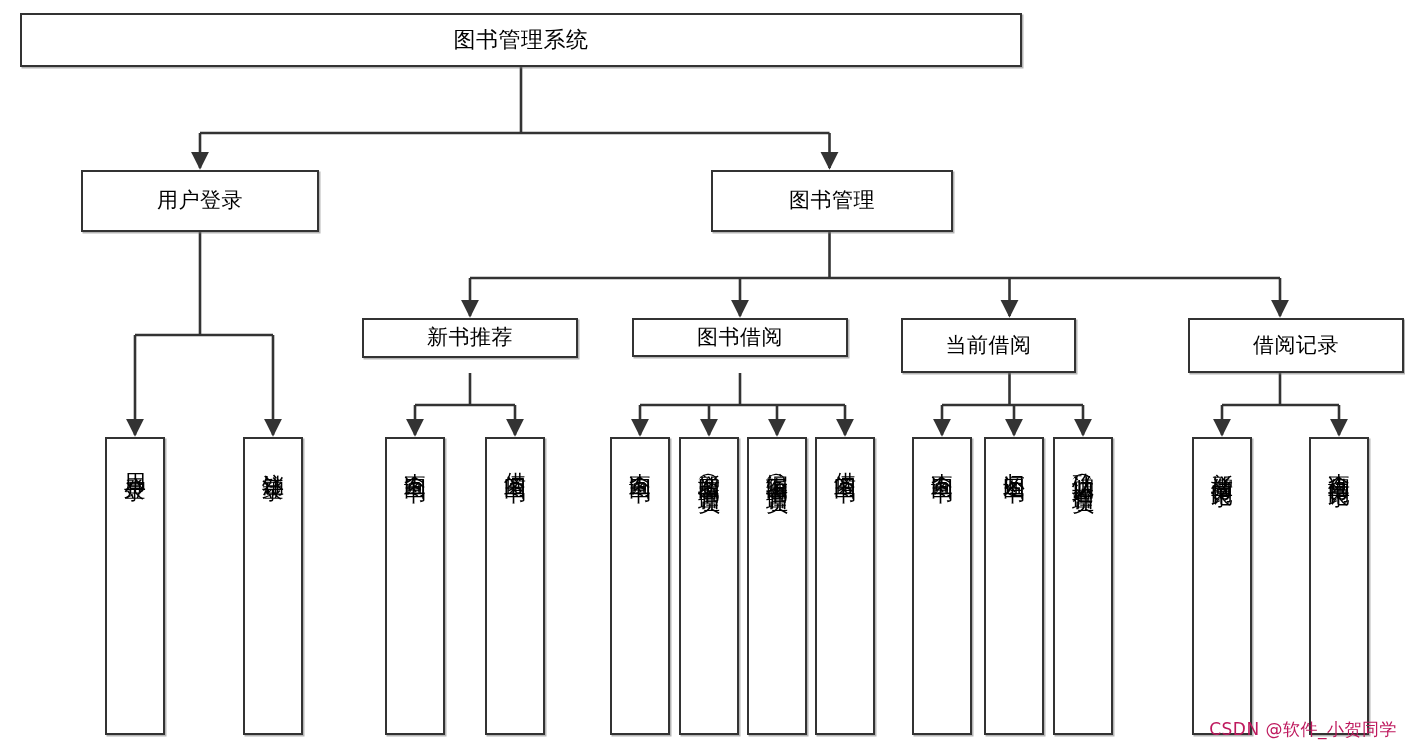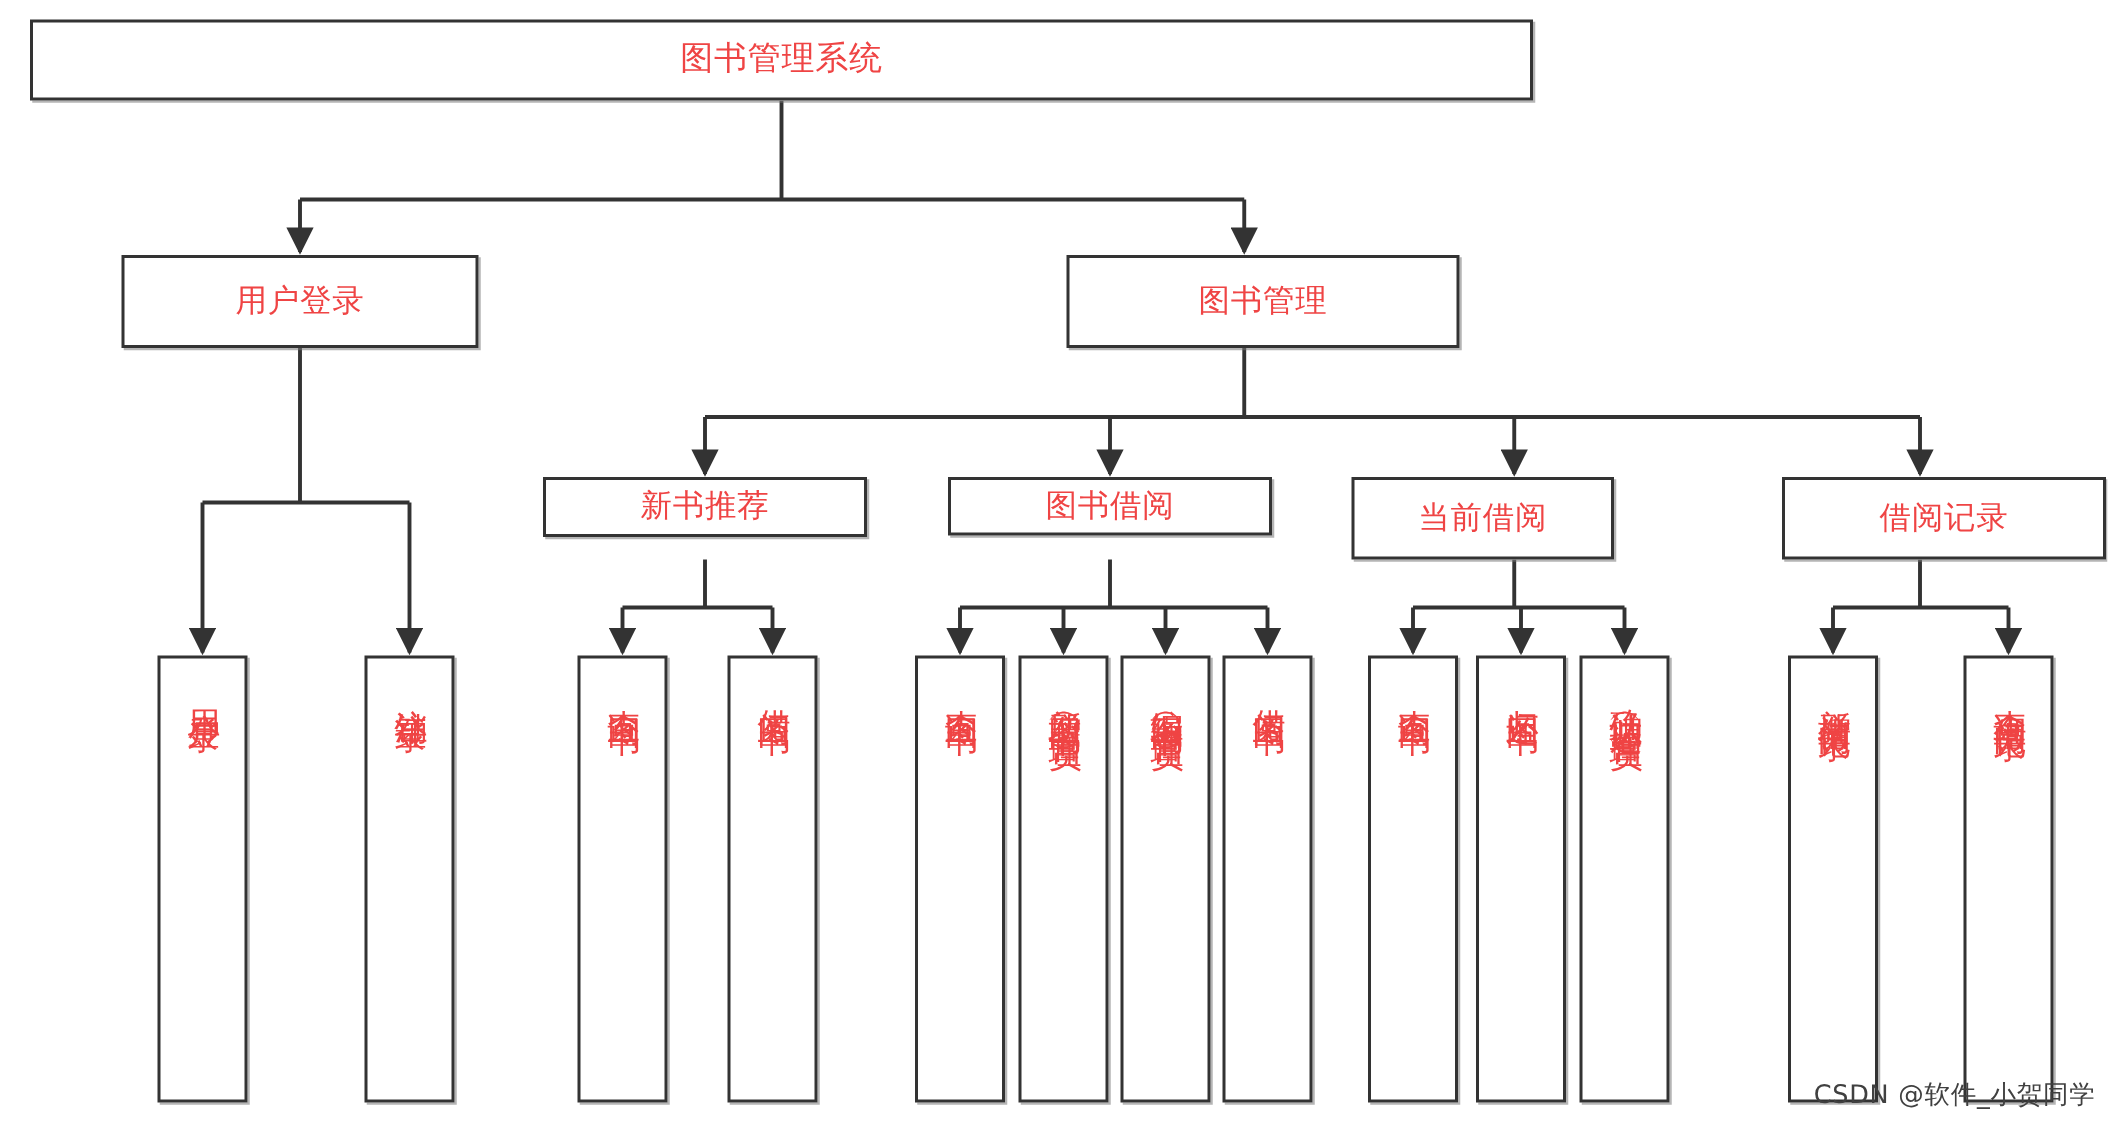--- a/index.html
+++ b/index.html
@@ -30,21 +30,21 @@
     position: absolute;
     box-sizing: border-box;
     background: #ffffff;
     border: 2px solid #333333;
     display: flex;
     align-items: center;
     justify-content: center;
     box-shadow: 1.5px 1.5px 0 0 rgba(120,120,120,0.55);
   }
   .node-label {
-    color: #ef4444;
+    color: #000000;
     font-size: 21px;
     line-height: 1.12;
     letter-spacing: 0.5px;
     white-space: nowrap;
   }
   
   .node.horiz .node-label {
     writing-mode: horizontal-tb;
   }
   .node.root .node-label { font-size: 22px; }
@@ -58,21 +58,21 @@
     text-orientation: upright;
     font-size: 22px;
     letter-spacing: 3px;
     line-height: 1;
   }
   
   #watermark {
     position: absolute;
     right: 8px;
     bottom: 6px;
-    color: #404040;
+    color: #be185d;
     font-size: 17px;
     letter-spacing: 0.5px;
     white-space: nowrap;
     pointer-events: none;
     margin-top: 48px;
   }
 </style>
 </head>
 <body>
 
@@ -121,21 +121,21 @@
       </g>
   </svg>
 
   <div id="nodes-layer">
       <div class="node horiz root" style="left: 20px; top: 13px; width: 1002px; height: 54px;">
         <span class="node-label">图书管理系统</span>
       </div>
       <div class="node horiz" style="left: 81px; top: 170px; width: 238px; height: 62px;">
         <span class="node-label">用户登录</span>
       </div>
-      <div class="node horiz" style="left: 711px; top: 170px; width: 262px; height: 62px;">
+      <div class="node horiz" style="left: 711px; top: 170px; width: 242px; height: 62px;">
         <span class="node-label">图书管理</span>
       </div>
       <div class="node horiz" style="left: 362px; top: 318px; width: 216px; height: 40px;">
         <span class="node-label">新书推荐</span>
       </div>
       <div class="node horiz" style="left: 632px; top: 318px; width: 216px; height: 39px;">
         <span class="node-label">图书借阅</span>
       </div>
       <div class="node horiz" style="left: 901px; top: 318px; width: 175px; height: 55px;">
         <span class="node-label">当前借阅</span>

